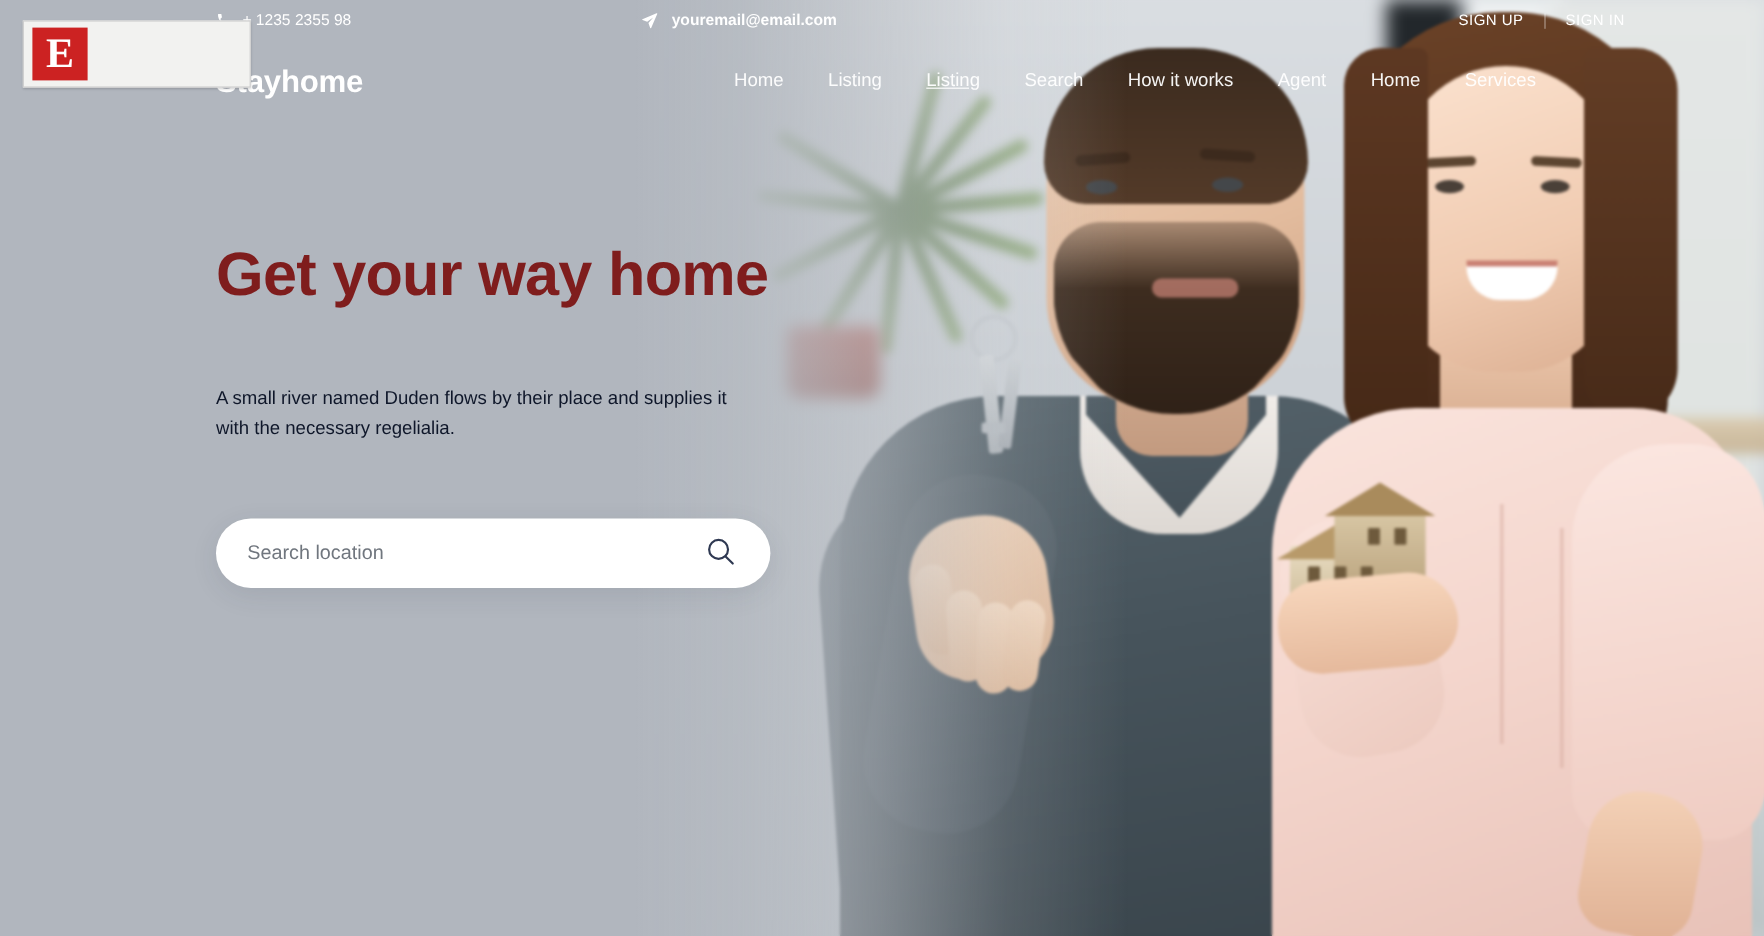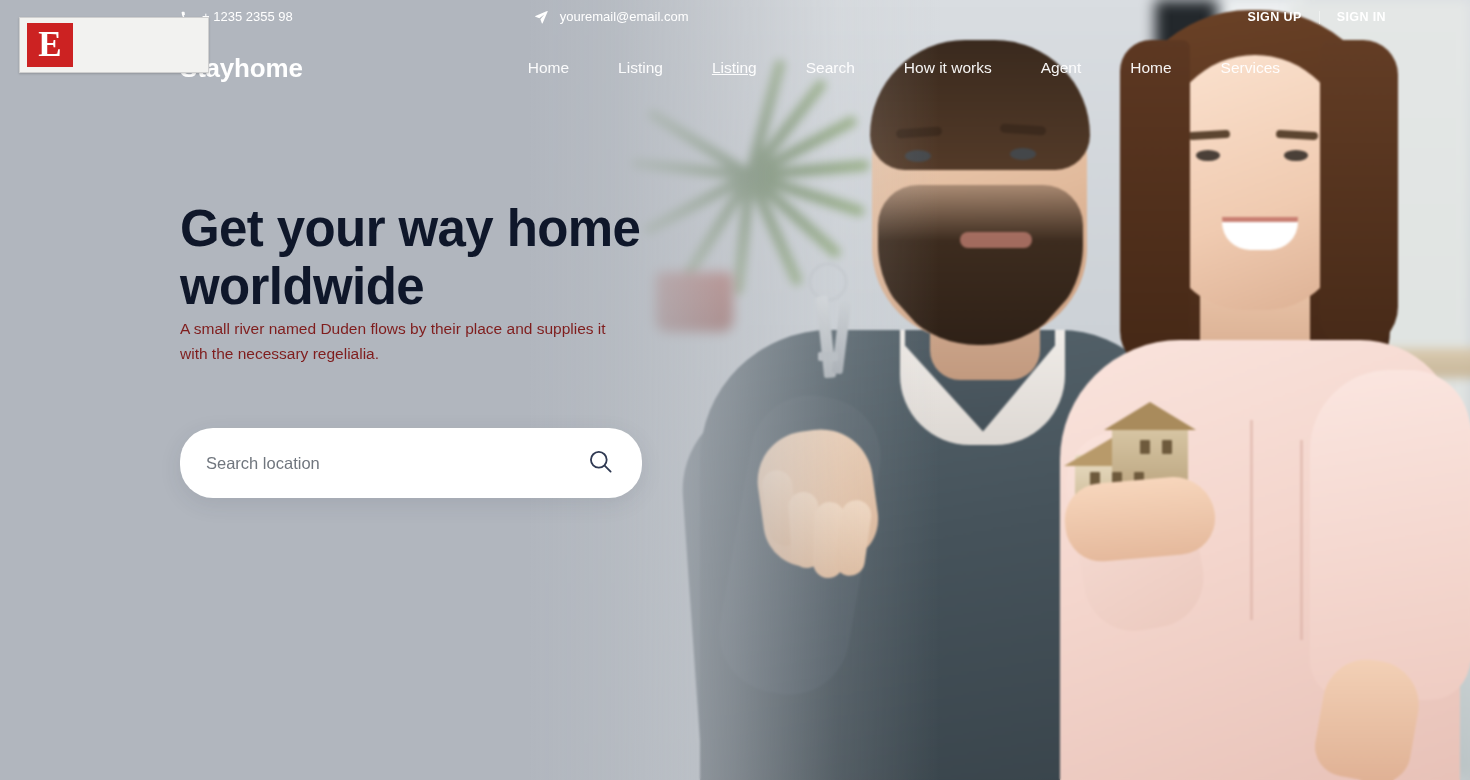--- a/index.html
+++ b/index.html
@@ -285,22 +285,22 @@
       rgba(210,213,217,0) 64%);
   }
 
   
   .topbar {
     position:absolute; left:0; top:0; width:1470px; height:33px;
     display:flex; align-items:center;
     font-size:13px; color:#ffffff; z-index:20;
   }
   .tb-contact { display:flex; align-items:center; gap:9px; margin-left:180px; }
-  .tb-email   { display:flex; align-items:flex-end; gap:11px; margin-left:241px; }
-  .tb-auth    { margin-left:auto; margin-right:84px; display:flex; align-items:flex-end;font-weight:bold; }
+  .tb-email   { display:flex; align-items:flex-end; gap:11px; margin-left:241px;font-weight:bold; }
+  .tb-auth    { margin-left:auto; margin-right:116px; display:flex; align-items:flex-end; }
   .tb-auth a {
     color:#fff; text-decoration:none; font-size:12.5px; letter-spacing:.4px;
   }
   .tb-sep { width:1px; height:13px; background:rgba(255,255,255,.45); margin:0 17px; }
   .ico { display:inline-flex; align-items:center; }
 
   
   .navbar {
     position:absolute; left:0; top:33px; width:1470px; height:70px;
     display:flex; align-items:center; z-index:20;
@@ -309,36 +309,36 @@
     margin-left:180px; font-size:26px; font-weight:bold; color:#ffffff;
     letter-spacing:-.2px; text-decoration:none;
   }
   .nav-links {
     margin-left:auto; margin-right:190px;
     display:flex; align-items:center; list-style:none;
   }
   .nav-links li { margin-left:37px; }
   .nav-links li:first-child { margin-left:0; }
   .nav-links a {
-    color:rgba(255,255,255,.95); text-decoration:none; font-size:15.5px;margin-left:12px;
+    color:rgba(255,255,255,.95); text-decoration:none; font-size:15.5px;
   }
   .nav-links a.active { text-decoration:underline; }
 
   
   .hero { position:absolute; left:180px; top:200px; width:640px; z-index:15; }
   .hero h1 {
     font-size:51px; line-height:1.14; font-weight:bold;
-    color:#0f172a; letter-spacing:-.6px;
+    color:#7f1d1d; letter-spacing:-.6px;
   }
   .hero p {
-    font-size:15.5px; line-height:1.62;
-    color:#7f1d1d; max-width:445px;
+    margin-top:62px; font-size:15.5px; line-height:1.62;
+    color:#0f172a; max-width:445px;
   }
   .searchbox {
-    margin-top:62px; width:462px; height:70px;
+    margin-top:62px; width:462px; height:58px;
     background:#ffffff; border-radius:33px;
     display:flex; align-items:center; padding:0 26px;
     box-shadow:0 6px 22px rgba(40,50,70,.10);
   }
   .searchbox input {
     flex:1; border:none; outline:none; background:transparent;
     font-family:"Liberation Sans", sans-serif; font-size:16.5px; color:#2d3138;
   }
   .searchbox input::placeholder { color:#70767e; }
   .search-btn {
@@ -508,21 +508,20 @@
       <li><a href="#">How it works</a></li>
       <li><a href="#">Agent</a></li>
       <li><a href="#">Home</a></li>
       <li><a href="#">Services</a></li>
     </ul>
   </div>
 
   <div class="hero">
     <h1>
       <span>Get your way home</span><br>
-      <span>worldwide</span>
     </h1>
     <p>A small river named Duden flows by their place and supplies it with the necessary regelialia.</p>
 
     <div class="searchbox">
       <input type="text" placeholder="Search location" style="">
       <button class="search-btn">
         <span>
           <svg width="27" height="27" viewBox="0 0 24 24" fill="none" stroke="#2f3952" stroke-width="1.6" stroke-linecap="round">
             <circle cx="10.5" cy="10.5" r="7"></circle>
             <line x1="15.7" y1="15.7" x2="21" y2="21"></line>

